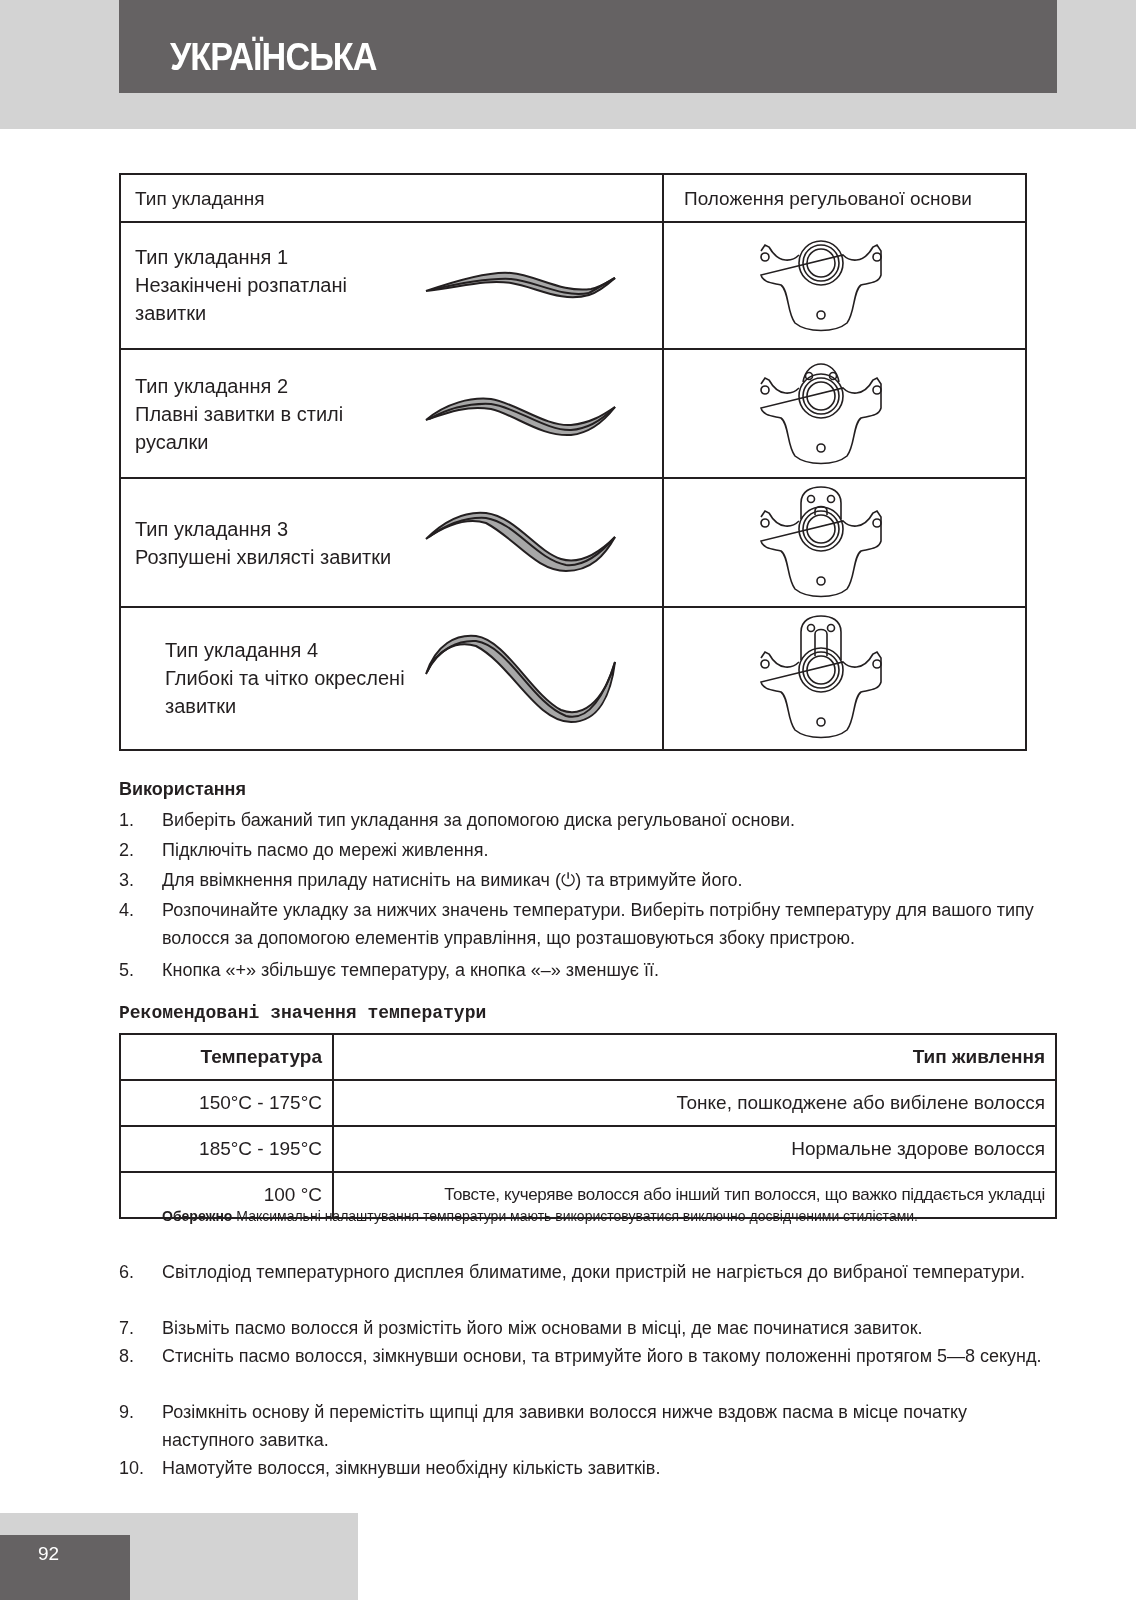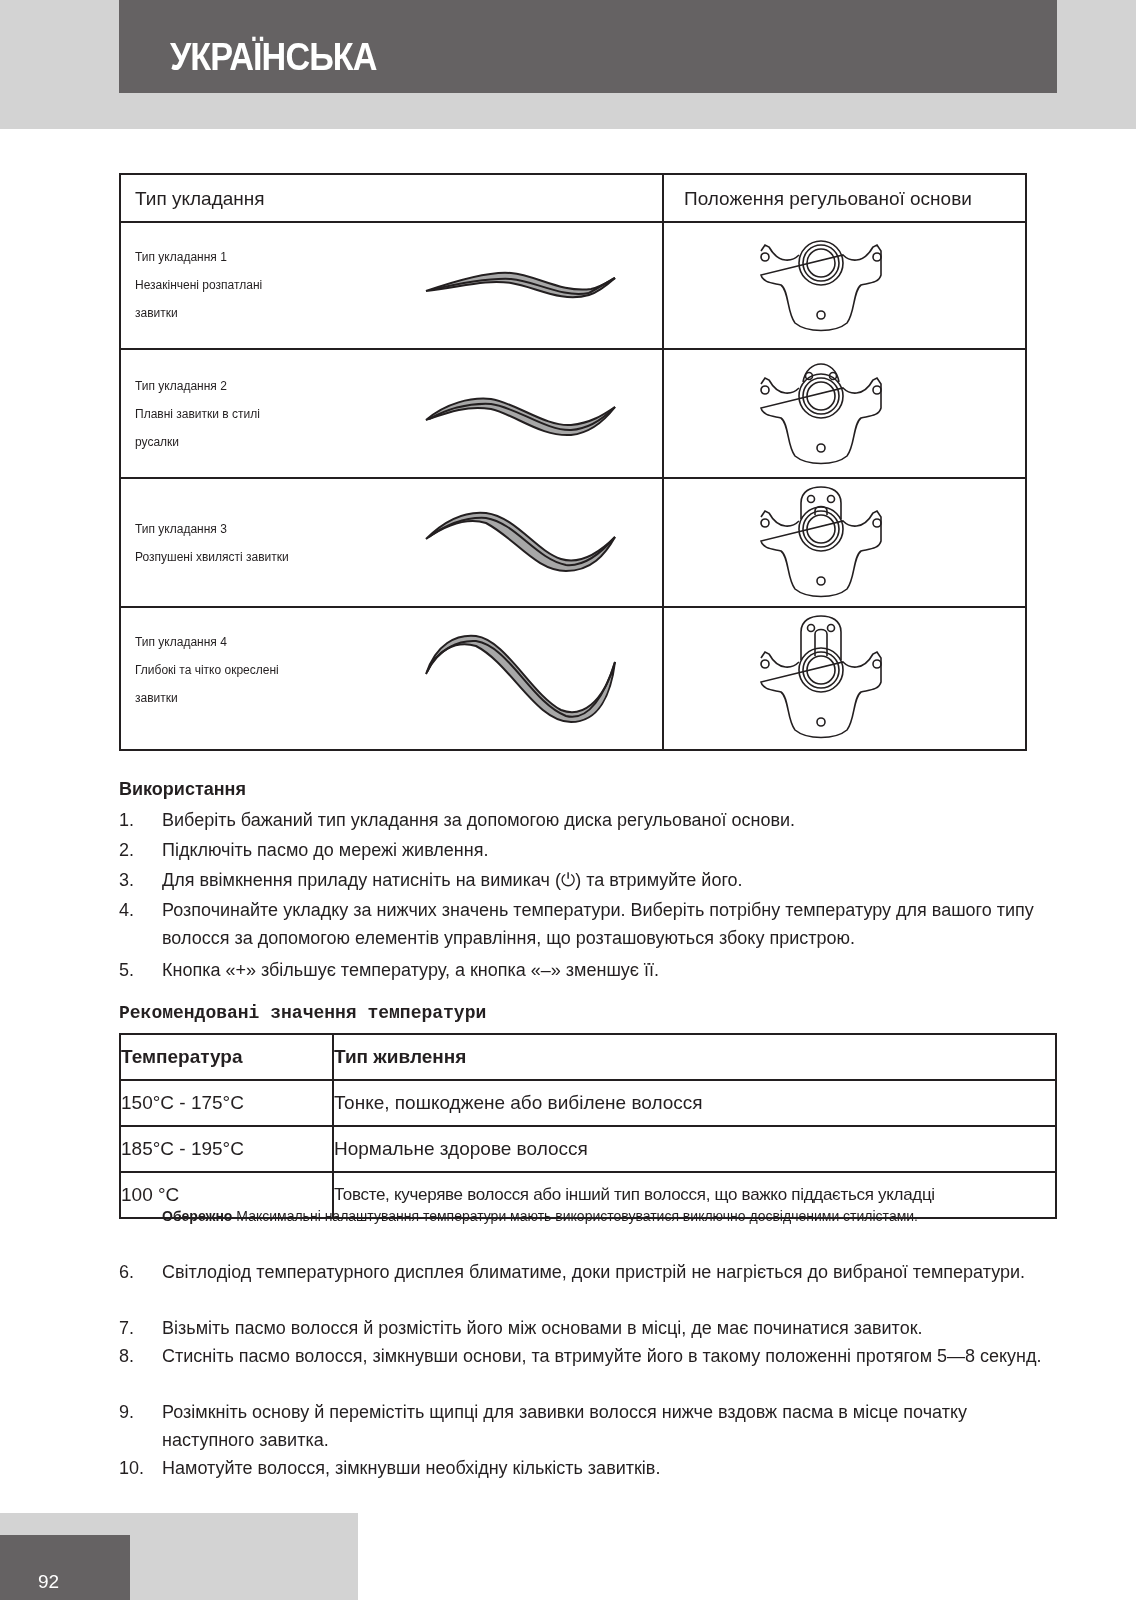--- a/index.html
+++ b/index.html
@@ -12,41 +12,41 @@
   .title-box { position: absolute; left: 119px; top: 0; width: 938px; height: 93px; background: #656263; }
   .title-text { position: absolute; left: 170px; top: 36px; color: #ffffff; font-size: 38px; font-weight: bold; letter-spacing: -1px; transform: scaleX(0.9); transform-origin: left; }
 
   .styles-table { position: absolute; left: 119px; top: 173px; width: 908px; height: 578px; border: 2px solid #231f20; box-sizing: border-box; }
   .st-head { position: absolute; left: 0; top: 0; width: 100%; height: 48px; border-bottom: 2px solid #231f20; box-sizing: border-box; }
   .st-col-div { position: absolute; left: 541px; top: 0; width: 2px; height: 100%; background: #231f20; }
   .st-h1 { position: absolute; left: 14px; top: 13px; font-size: 19px; font-weight: normal; }
   .st-h2 { position: absolute; left: 563px; top: 13px; font-size: 19px; font-weight: normal; }
   .st-row { position: absolute; left: 0; width: 100%; border-bottom: 2px solid #231f20; box-sizing: border-box; }
   .st-row.last { border-bottom: none; }
-  .st-label { position: absolute; left: 14px; font-size: 12px; line-height: 28px; font-weight: normal; }
+  .st-label { position: absolute; left: 14px; font-size: 20px; line-height: 28px; font-weight: normal; }
   .st-label div { white-space: nowrap; }
   .curl { position: absolute; left: 300px; }
   .plate { position: absolute; left: 630px; }
 
   .section-h { position: absolute; left: 119px; font-size: 18px; font-weight: bold; }
   .ol-item { position: absolute; left: 119px; font-size: 18px; line-height: 28px; width: 930px; }
   .ol-num { position: absolute; left: 0; top: 0; }
   .ol-text { position: absolute; left: 43px; top: 0; width: 890px; }
 
   .temp-table { position: absolute; left: 119px; top: 1033px; width: 938px; border-collapse: collapse; font-size: 19px; }
-  .temp-table td { border: 2px solid #231f20; height: 46px; padding: 0 0; box-sizing: border-box; }
+  .temp-table td { border: 2px solid #231f20; height: 46px; padding: 0 10px; box-sizing: border-box; text-align: right; }
   .temp-table .c1 { width: 213px; }
   .temp-table .th { font-weight: bold; }
   .temp-table .small { font-size: 17px; letter-spacing: -0.3px; }
 
   .note { position: absolute; left: 162px; top: 1202px; font-size: 14px; line-height: 28px; width: 880px; }
 
   .footer-band { position: absolute; left: 0; top: 1513px; width: 358px; height: 87px; background: #d3d3d3; }
   .page-box { position: absolute; left: 0; top: 1535px; width: 130px; height: 65px; background: #656263; }
-  .page-num { position: absolute; left: 38px; top: 1543px; color: #ffffff; font-size: 19px; margin-top: 28px; }
+  .page-num { position: absolute; left: 38px; top: 1543px; color: #ffffff; font-size: 19px; }
 </style>
 </head>
 <body>
 
 <div class="top-band"></div>
 <div class="title-box"></div>
 <div class="title-text">УКРАЇНСЬКА</div>
 
 <div class="styles-table">
   <div class="st-col-div"></div>
@@ -126,21 +126,21 @@
           <circle cx="126" cy="38" r="4"></circle>
         <circle cx="70" cy="44" r="22"></circle>
           <circle cx="70" cy="44" r="18"></circle>
           <circle cx="70" cy="44" r="14"></circle>
         <circle cx="70" cy="96" r="4"></circle>
       </g>
     </svg>
   </div>
 
   <div class="st-row last" style="top:433px;height:141px;">
-    <div class="st-label" style="top:20px;">
+    <div class="st-label" style="top:28px;margin-left:30px;">
       <div>Тип укладання 4</div>
       <div>Глибокі та чітко окреслені</div>
       <div>завитки</div>
     </div>
     <svg class="curl" style="top:16px;" width="200" height="100" viewBox="0 0 200 100">
       <path d="M5 50 C15 20 35 10 55 12 C85 16 110 70 140 86 C160 94 182 80 194 38 C190 70 178 98 150 98 C115 98 90 40 55 22 C35 16 15 26 5 50 Z" fill="#a7a7a7" stroke="#231f20" stroke-width="2"></path>
       <path d="M6 48 C18 24 38 16 55 17 C88 22 110 78 145 92 C168 98 184 70 194 38" fill="none" stroke="#231f20" stroke-width="2"></path>
     </svg>
     <svg class="plate" style="top:6px;" width="140" height="130" viewBox="0 0 140 130">
       <g fill="none" stroke="#231f20" stroke-width="1.6">

